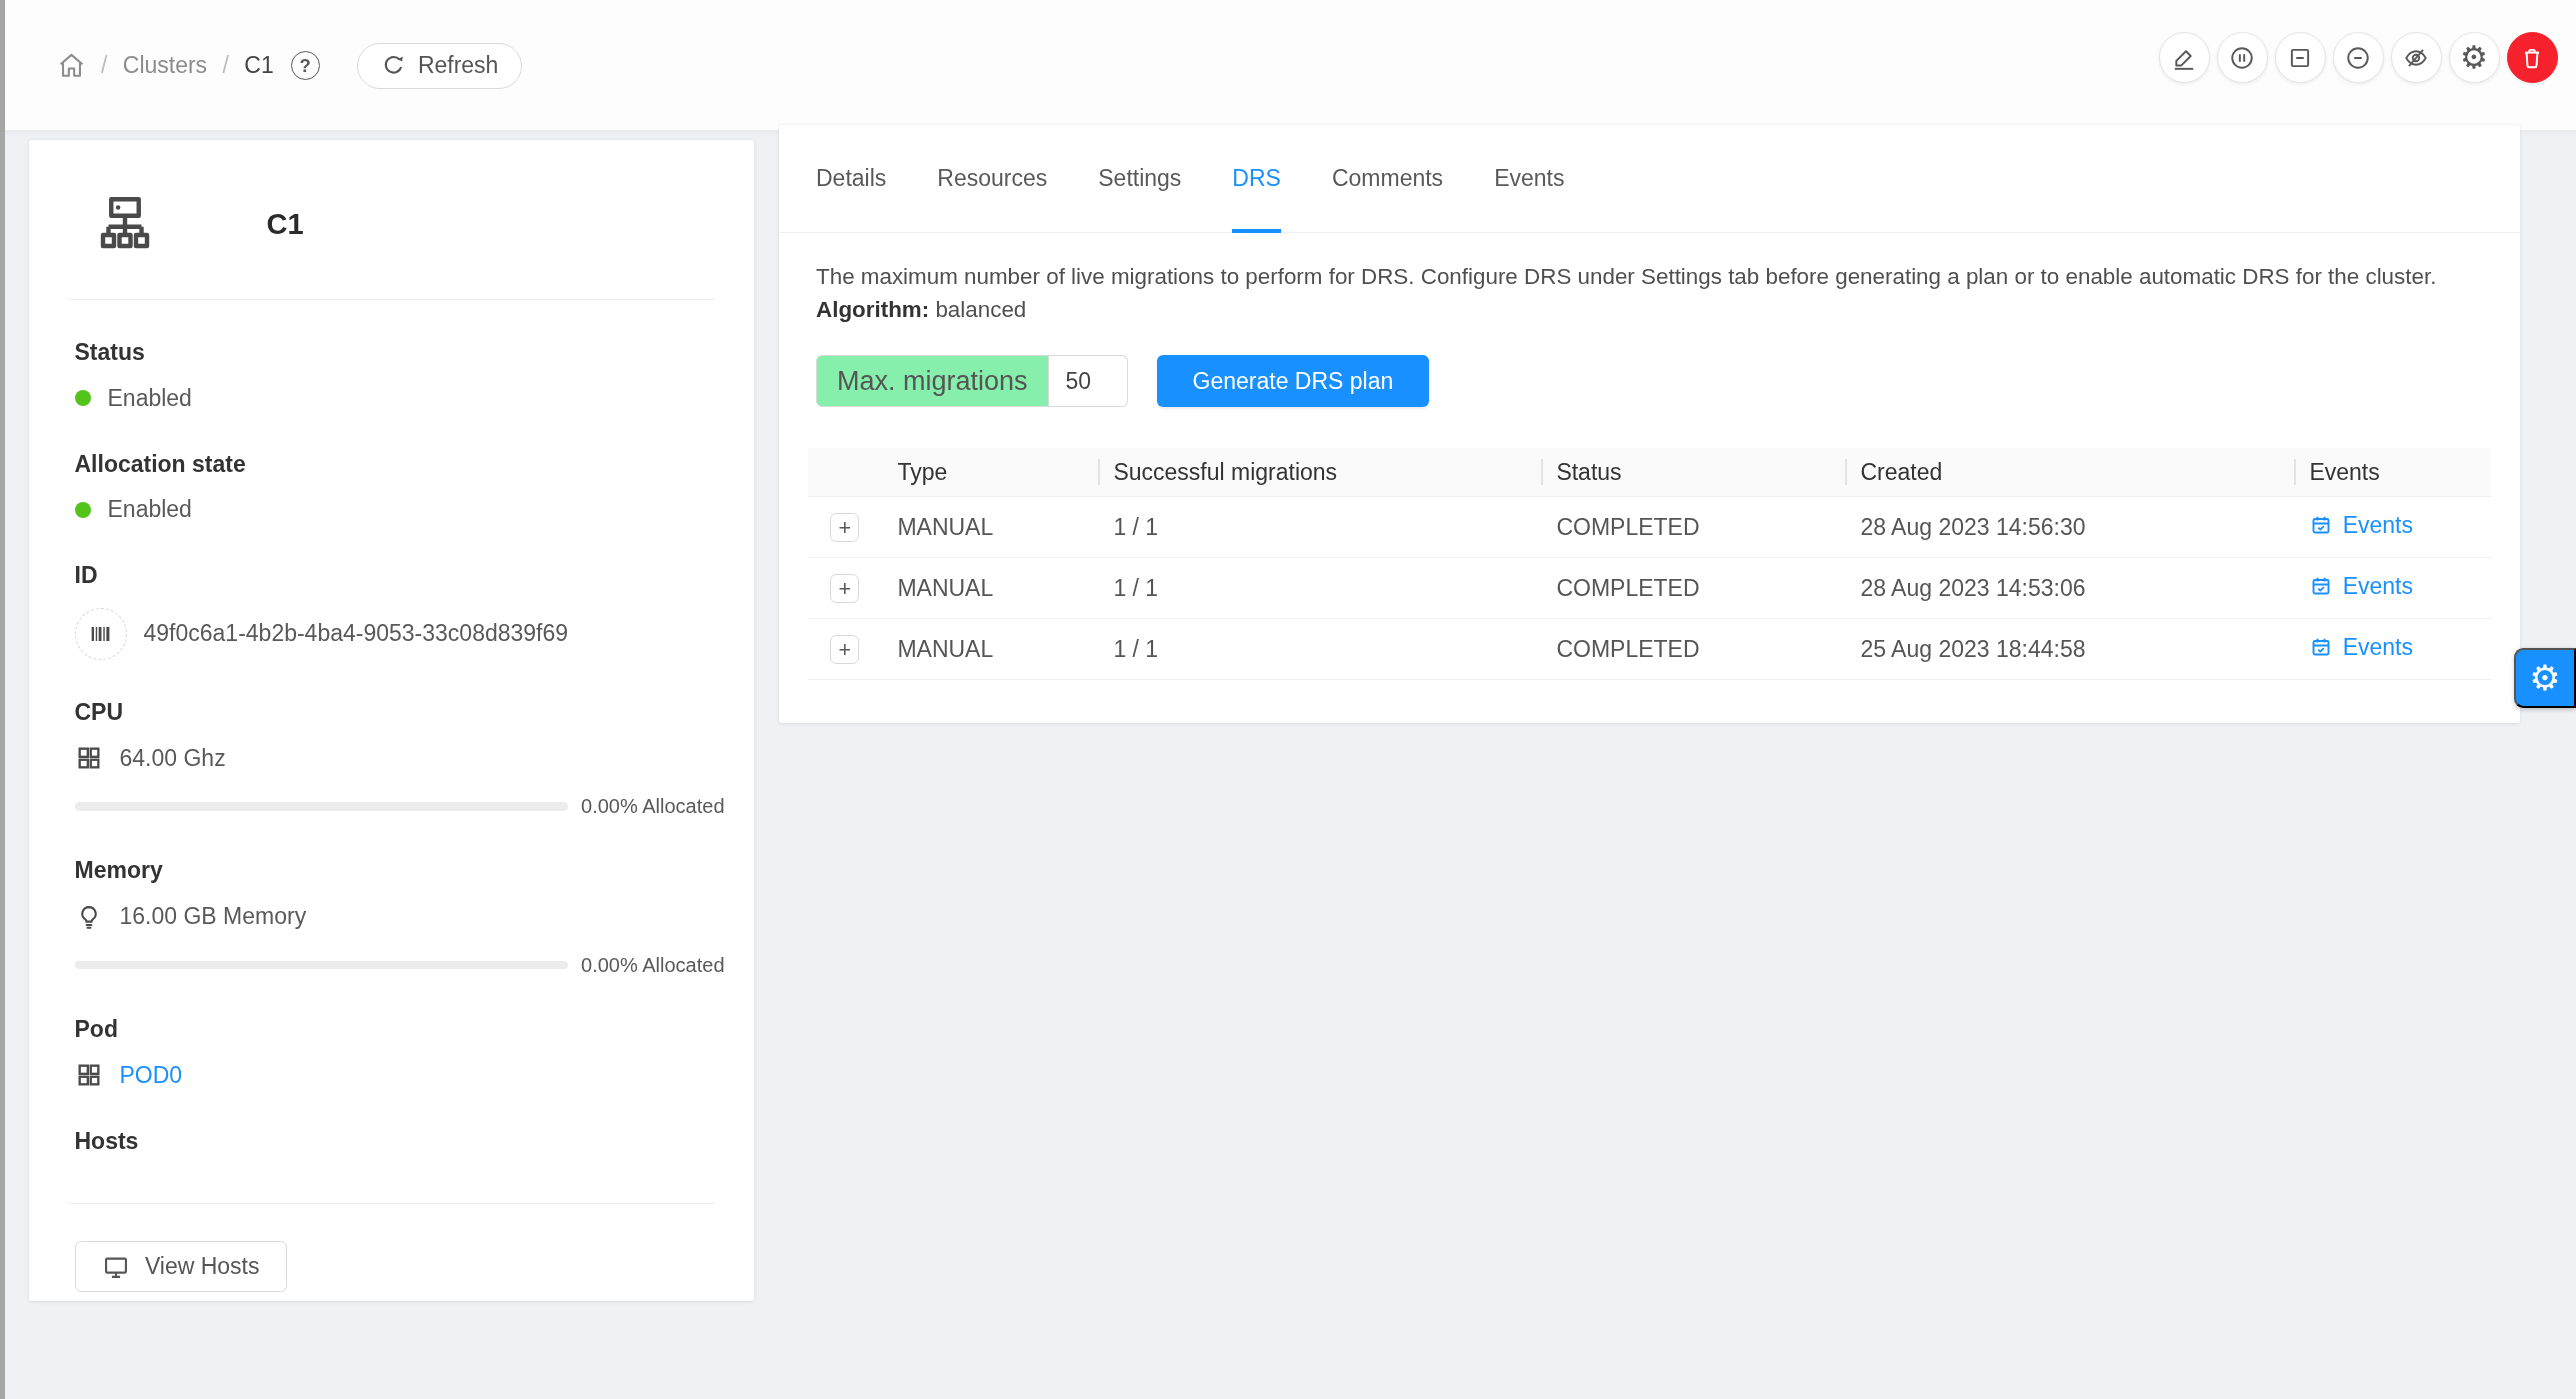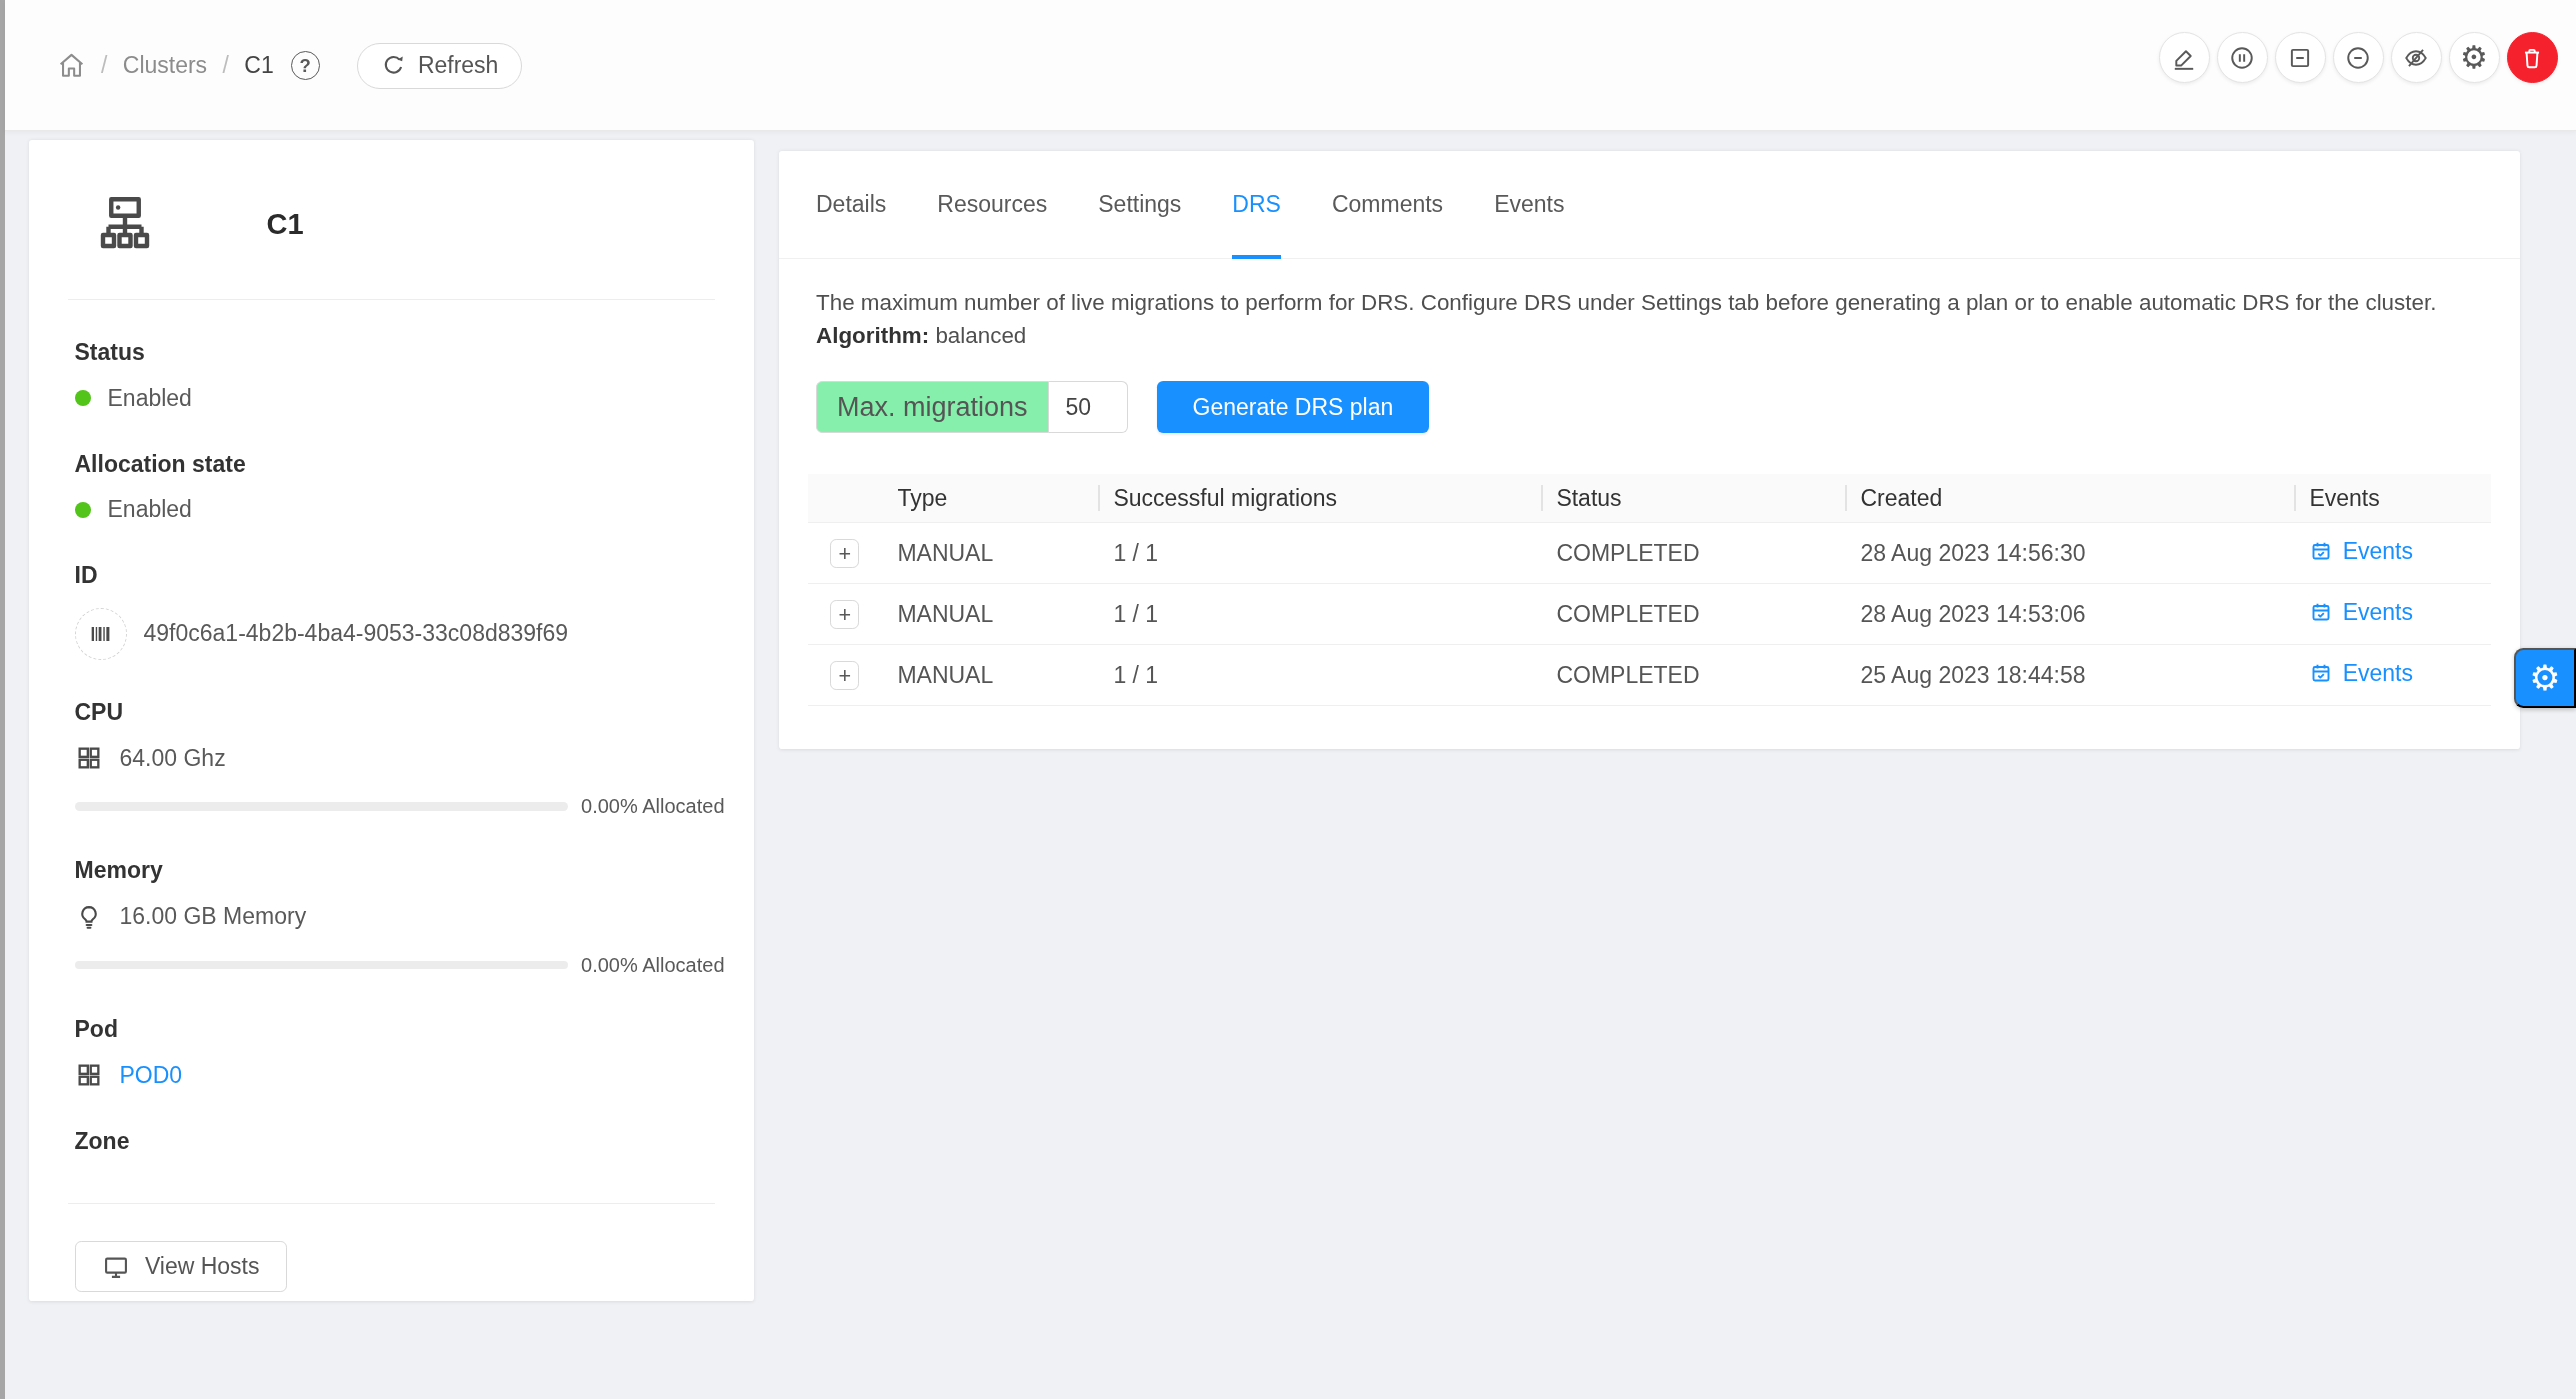--- a/index.html
+++ b/index.html
@@ -61,21 +61,21 @@
   }
   .action-circle.danger { background: #f5222d; border-color: #f5222d; color: #fff; }
   .gear-glyph { font-family: "DejaVu Sans", sans-serif; font-size: 31px; line-height: 1; }
 
   
   .card {
     position: absolute; background: #fff; border-radius: 3.1px;
     box-shadow: 0 0.8px 3.9px rgba(0,0,0,0.09);
   }
   .left-card { left: 28.5px; top: 140px; width: 725px; height: 1161px; }
-  .right-card { left: 779px; top: 151px; width: 1741px; height: 598px; }
+  .right-card { left: 779px; top: 125px; width: 1741px; height: 598px; }
 
   
   .panel-title-row {
     display: flex; align-items: center;
     padding: 51px 46px 0 63px;
   }
   .cluster-icon { color: #4a4a4a; }
   .panel-title { margin-left: 109px; font-size: 29px; color: #2b2b2b; }
   .divider { border-top: 0.8px solid #ededed; margin: 42px 39px 0 39px; }
 
@@ -373,21 +373,21 @@
             <rect x="13.5" y="4" width="6.5" height="7"></rect>
           <rect x="4" y="13.5" width="7" height="6.5"></rect>
             <rect x="13.5" y="13.5" width="6.5" height="6.5"></rect>
         </svg>
       </span>
       <span class="link-text">POD0</span>
     </div>
   </div>
 
   <div class="section">
-    <div class="section-label">Zone</div>
+    <div class="section-label">Hosts</div>
   </div>
 
   <div class="divider" style="margin-top:48px"></div>
 
   <button class="view-hosts-btn">
     <span class="icon">
       <svg width="28" height="28" viewBox="0 0 24 24" fill="none" stroke="#555" stroke-width="1.8" stroke-linejoin="round">
         <rect x="3.5" y="4.8" width="17" height="12" rx="1"></rect>
           <path d="M12 16.8 V20 M8.5 20.5 H15.5"></path>
       </svg>

